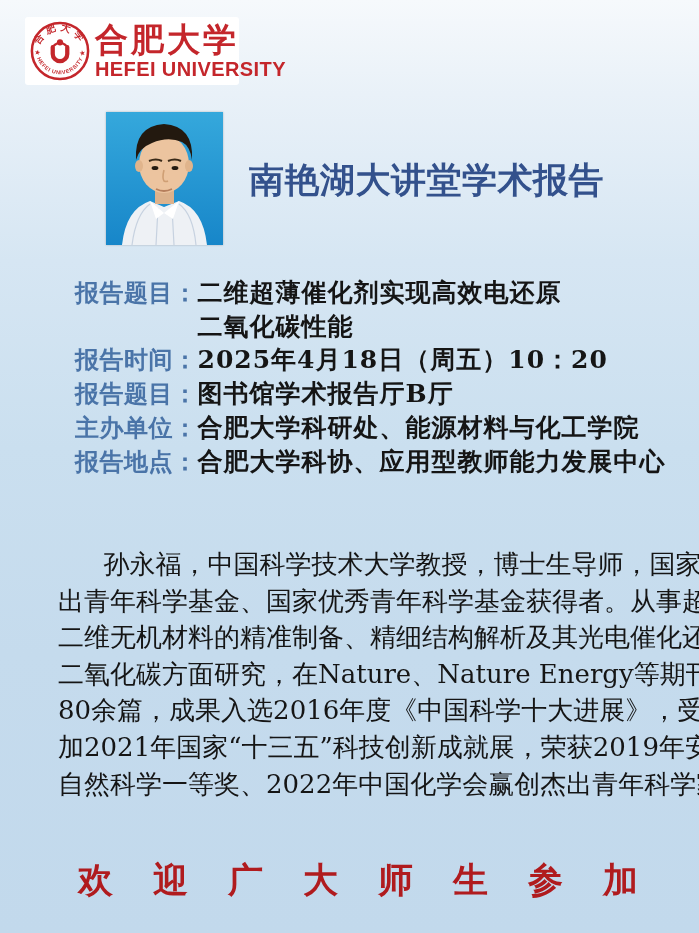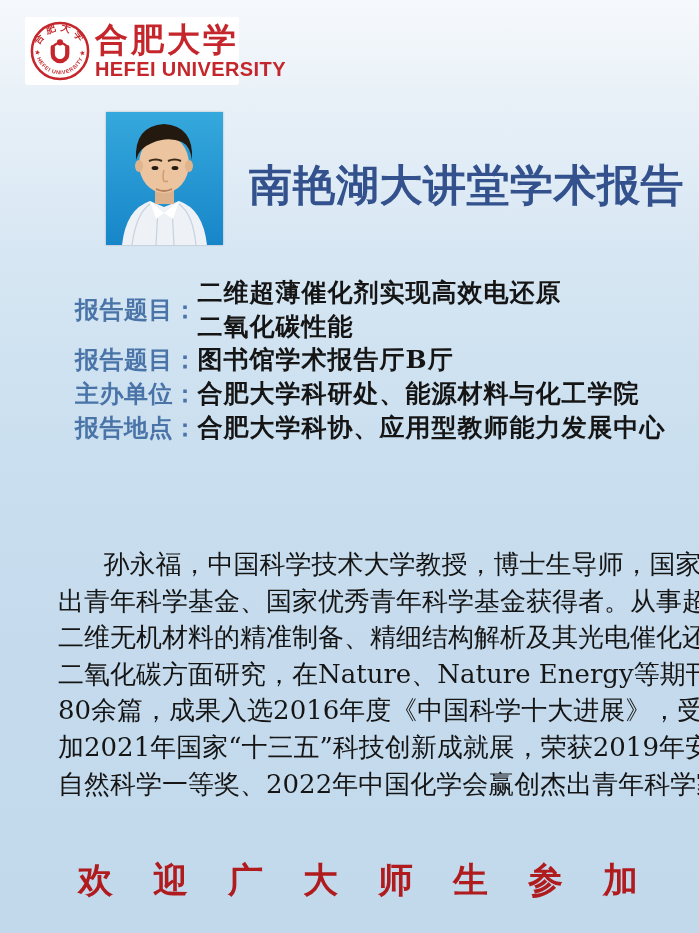--- a/index.html
+++ b/index.html
@@ -34,29 +34,29 @@
 
   
   .photo{
     position:absolute;left:106px;top:112px;width:117px;height:133px;
     box-shadow:0 0 2px rgba(0,0,0,.25);
   }
 
   
   .title{
     position:absolute;left:249px;top:157px;
-    font-size:43px;font-weight:600;color:#33518c;
+    font-size:35px;font-weight:600;color:#33518c;
     letter-spacing:0.5px;white-space:nowrap;
   }
 
   
   .info{
     position:absolute;left:75px;top:276px;width:575px;
   }
-  .info-row{display:flex;align-items:center;line-height:33.7px;}
+  .info-row{display:flex;align-items:flex-start;line-height:33.7px;}
   .info-label{
     flex:0 0 118px;color:#4a74a8;font-weight:600;
     font-size:24px;letter-spacing:0.5px;white-space:nowrap;
   }
   .info-value{
     color:#151515;font-size:25px;letter-spacing:1px;white-space:nowrap;font-weight:bold;
   }
   .info-value .v2:empty{display:none;}
 
   
@@ -137,20 +137,24 @@
 
   <div class="info">
     <div class="info-row">
       <span class="info-label">报告题目：</span>
       <div class="info-value">
         <div>二维超薄催化剂实现高效电还原</div>
         <div class="v2">二氧化碳性能</div>
       </div>
     </div>
     <div class="info-row">
+      <span class="info-label">报告时间：</span>
+      <div class="info-value">2025年4月18日（周五）10：20</div>
+    </div>
+    <div class="info-row">
       <span class="info-label">报告题目：</span>
       <div class="info-value">图书馆学术报告厅B厅</div>
     </div>
     <div class="info-row">
       <span class="info-label">主办单位：</span>
       <div class="info-value">合肥大学科研处、能源材料与化工学院</div>
     </div>
     <div class="info-row">
       <span class="info-label">报告地点：</span>
       <div class="info-value">合肥大学科协、应用型教师能力发展中心</div>

